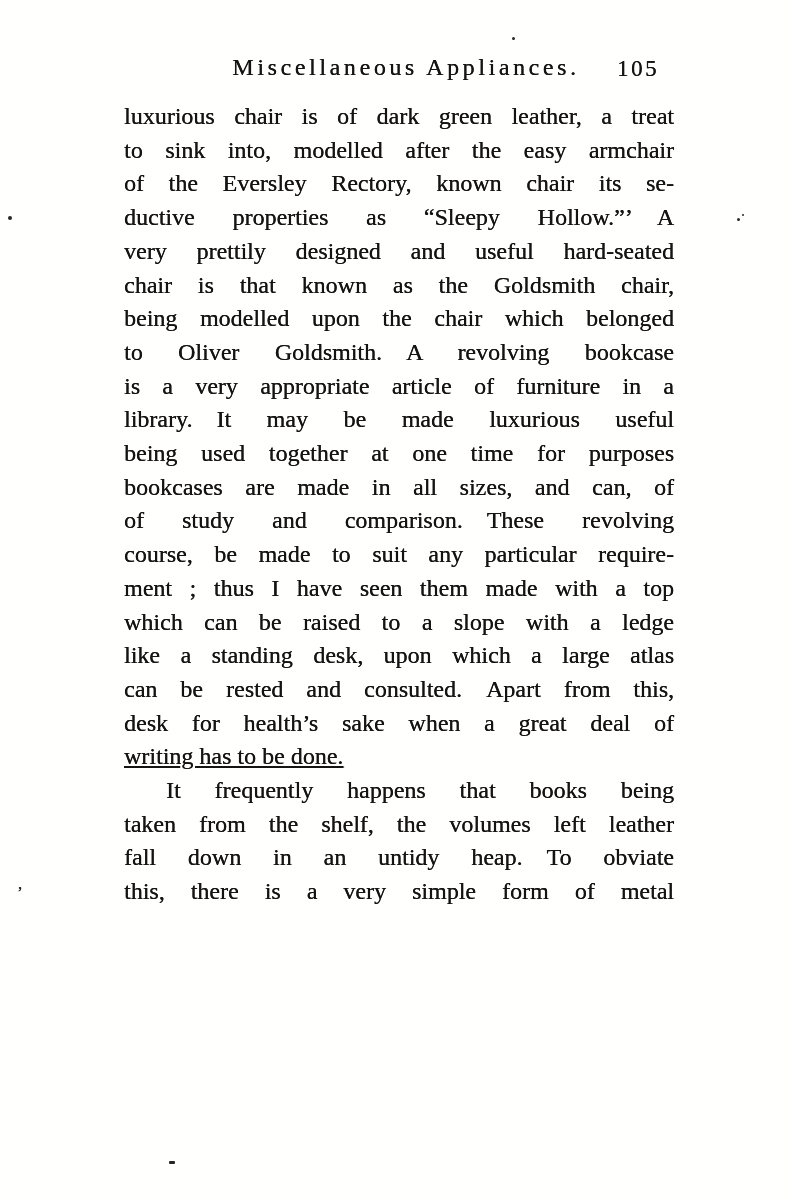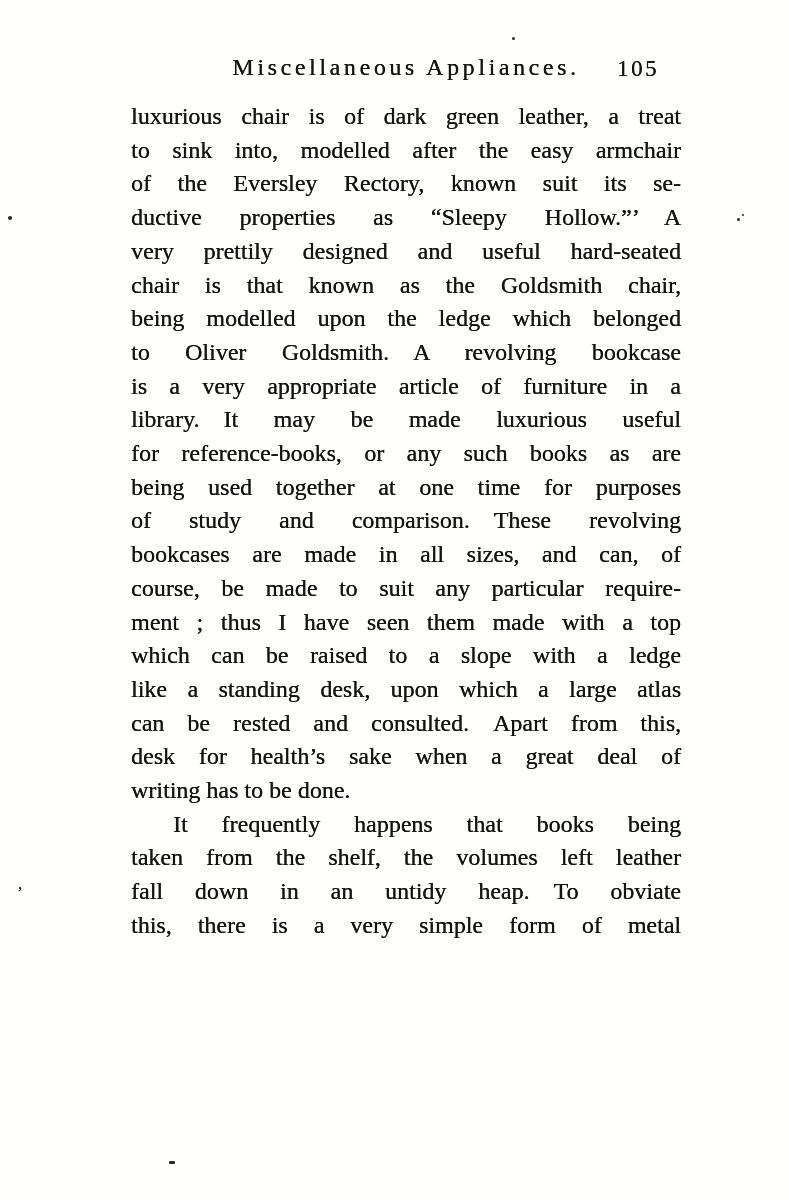--- a/index.html
+++ b/index.html
@@ -29,32 +29,32 @@
   .page-number {
     position: absolute;
     right: 22px;
     top: 2px;
     font-size: 23px;
     letter-spacing: 2.5px;
     font-variant-numeric: oldstyle-nums;
   }
   .text-block {
     position: absolute;
-    left: 131px;
+    left: 124px;
     top: 100px;
     width: 550px;
     font-size: 24px;
     line-height: 33.7px;
   }
   .line { white-space: normal; }
   .line.justified {
     text-align: justify;
     text-align-last: justify;
   }
-  .line.align-left { text-align: left; }
+  .line.align-left { text-align: left; text-decoration: underline; }
   .line.indent { text-indent: 42px; }
   .artifact {
     position: absolute;
     background: #2a2622;
     border-radius: 50%;
   }
   .artifact.dash { border-radius: 1px; }
   .artifact.comma {
     background: none;
     color: #2a2622;
@@ -69,32 +69,31 @@
 <div class="page">
 
   <div class="header">
     <span class="title">Miscellaneous Appliances.</span>
     <span class="page-number">105</span>
   </div>
 
   <div class="text-block">
       <div class="line justified">luxurious chair is of dark green leather, a treat</div>
       <div class="line justified">to sink into, modelled after the easy armchair</div>
-      <div class="line justified">of the Eversley Rectory, known suit its se-</div>
+      <div class="line justified">of the Eversley Rectory, known chair its se-</div>
       <div class="line justified">ductive properties as “Sleepy Hollow.”’ A</div>
       <div class="line justified">very prettily designed and useful hard-seated</div>
       <div class="line justified">chair is that known as the Goldsmith chair,</div>
-      <div class="line justified">being modelled upon the ledge which belonged</div>
+      <div class="line justified">being modelled upon the chair which belonged</div>
       <div class="line justified">to Oliver Goldsmith. A revolving bookcase</div>
       <div class="line justified">is a very appropriate article of furniture in a</div>
       <div class="line justified">library. It may be made luxurious useful</div>
-      <div class="line justified">for reference-books, or any such books as are</div>
       <div class="line justified">being used together at one time for purposes</div>
+      <div class="line justified">bookcases are made in all sizes, and can, of</div>
       <div class="line justified">of study and comparison. These revolving</div>
-      <div class="line justified">bookcases are made in all sizes, and can, of</div>
       <div class="line justified">course, be made to suit any particular require-</div>
       <div class="line justified">ment ; thus I have seen them made with a top</div>
       <div class="line justified">which can be raised to a slope with a ledge</div>
       <div class="line justified">like a standing desk, upon which a large atlas</div>
       <div class="line justified">can be rested and consulted. Apart from this,</div>
       <div class="line justified">desk for health’s sake when a great deal of</div>
       <div class="line align-left">writing has to be done.</div>
       <div class="line justified indent">It frequently happens that books being</div>
       <div class="line justified">taken from the shelf, the volumes left leather</div>
       <div class="line justified">fall down in an untidy heap. To obviate</div>

